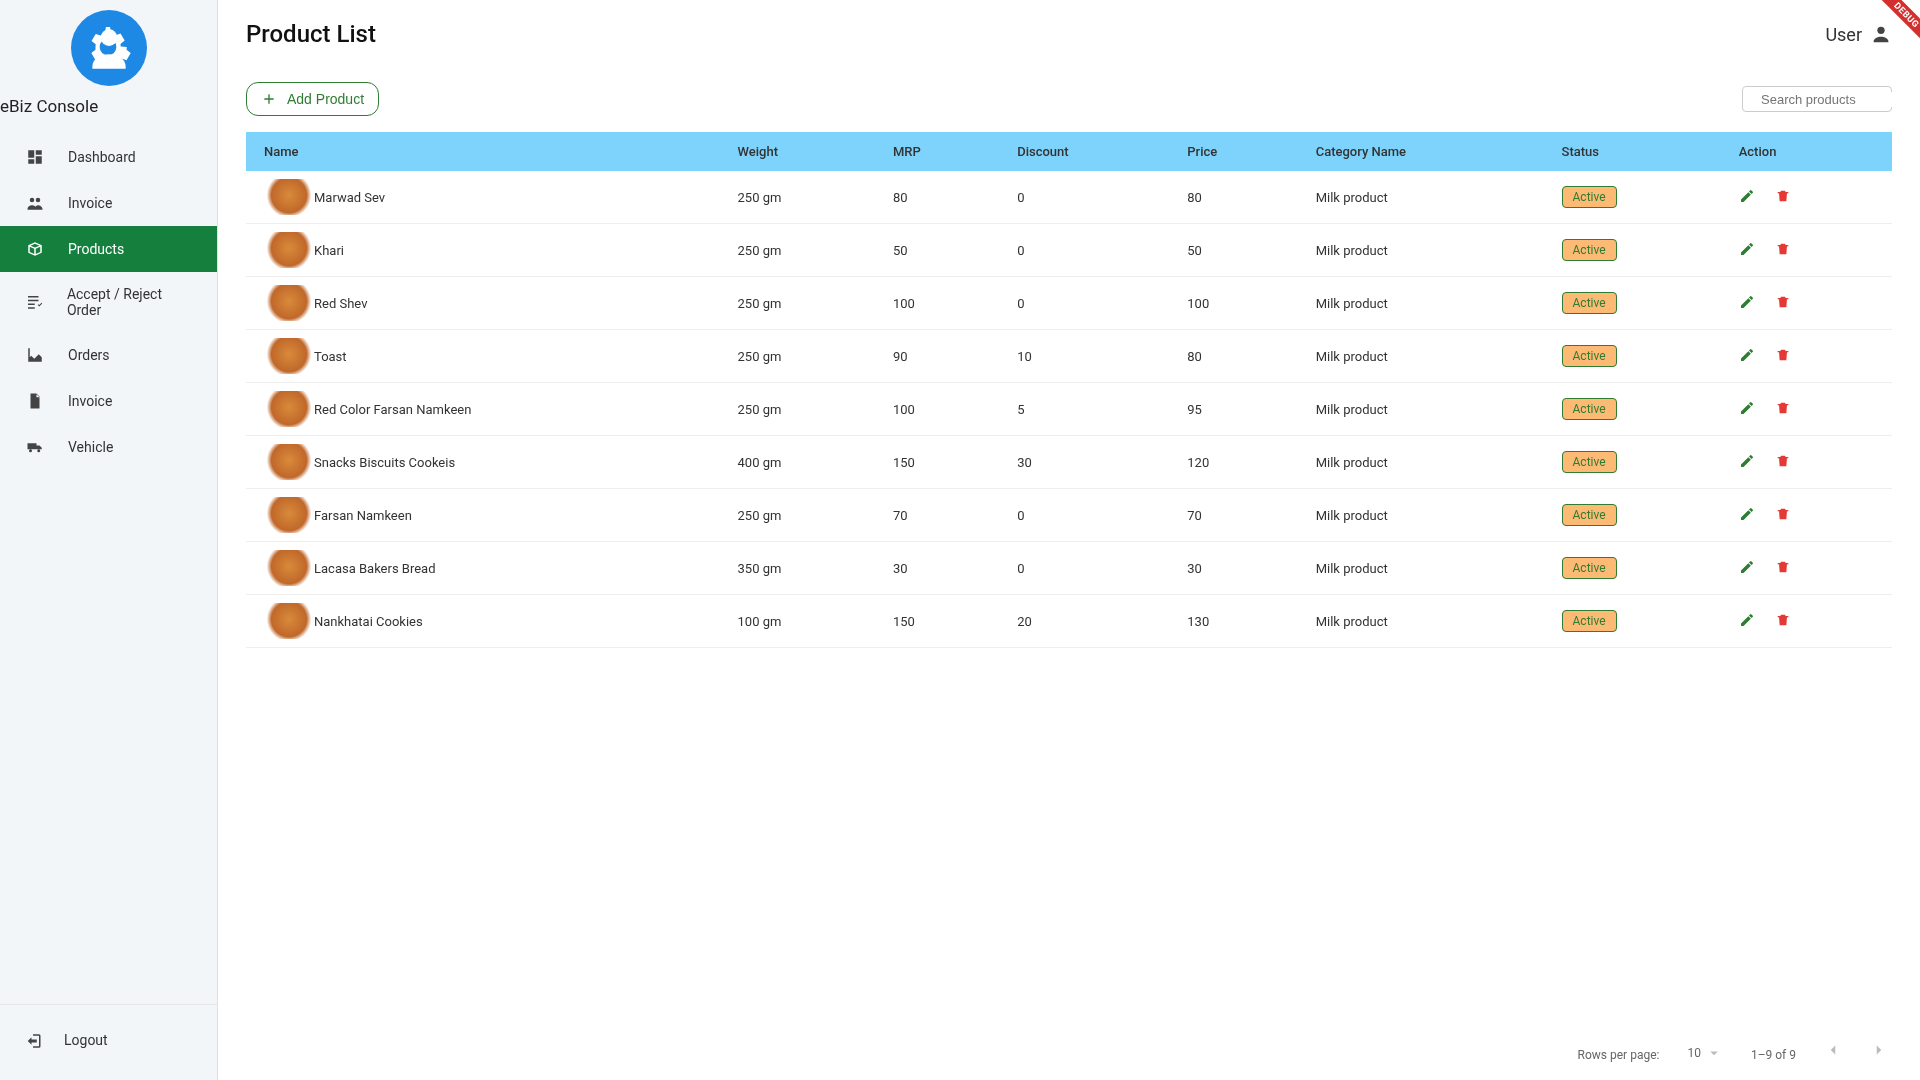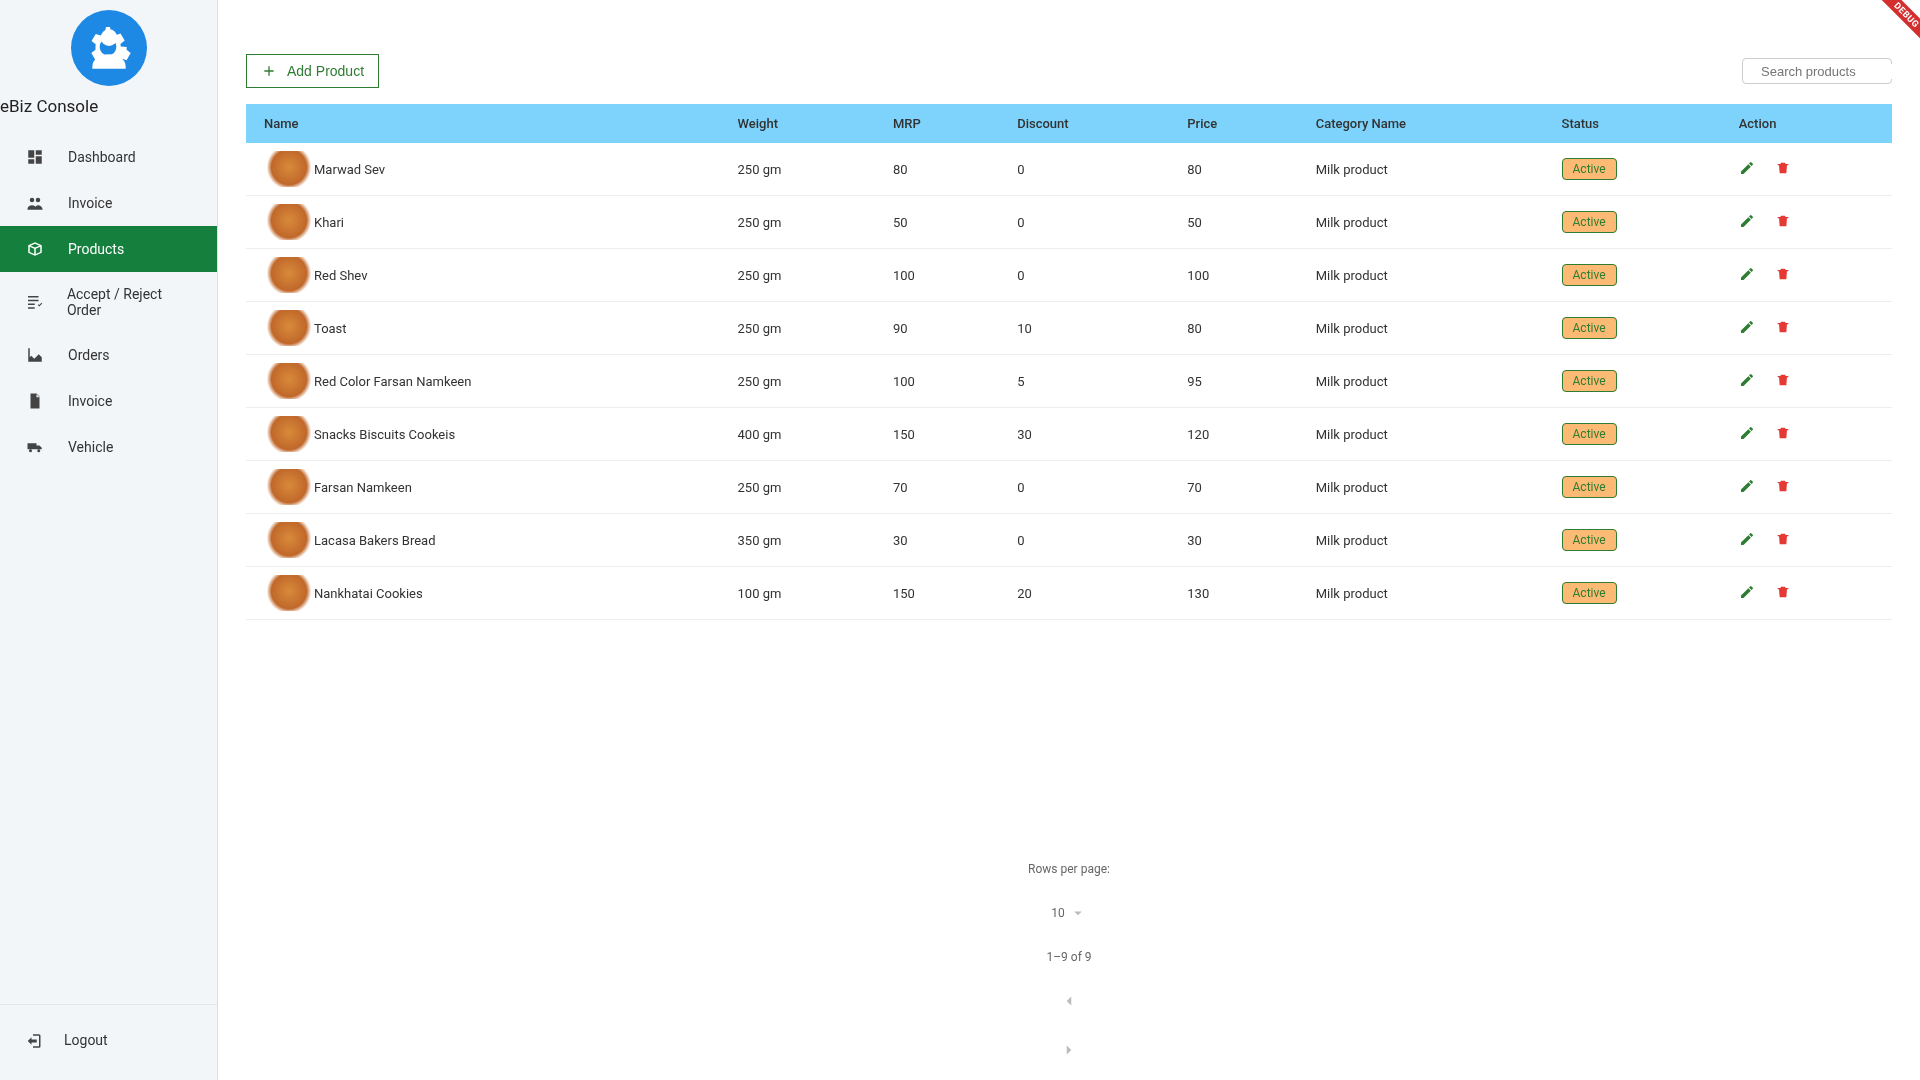--- a/index.html
+++ b/index.html
@@ -23,40 +23,40 @@
 .logout-area svg { width:18px; height:18px; fill:#444; }
 
 
 .main { flex: 1; padding: 20px 28px 0 28px; display:flex; flex-direction:column; position:relative; }
 .header-row { display:flex; justify-content:space-between; align-items:center; }
 .page-title { font-size: 24px; font-weight: 500; color:#111; }
 .user-pill { display:flex; align-items:center; gap:8px; font-size:18px; }
 .user-pill svg { width:22px; height:22px; fill:#444; }
 
 .toolbar-row { display:flex; justify-content:space-between; align-items:center; margin-top:34px; }
-.add-btn { display:flex; align-items:center; gap:10px; border:1px solid #2e7d32; color:#2e7d32; background:#fff; border-radius:0; padding:8px 14px; font-size:14px; font-weight:500; cursor:pointer; }
+.add-btn { display:flex; align-items:center; gap:10px; border:1px solid #2e7d32; color:#2e7d32; background:#fff; border-radius:12px; padding:8px 14px; font-size:14px; font-weight:500; cursor:pointer; }
 .add-btn svg { width:16px; height:16px; fill:#2e7d32; }
 .search-wrap { display:flex; align-items:center; border:1px solid #ccc; border-radius:4px; padding:4px 10px; width:150px; }
 .search-wrap svg { width:16px; height:16px; fill:#666; margin-right:8px; }
 .search-wrap input { border:none; outline:none; font-size:13px; flex:1; }
 
 .table-wrap { margin-top:16px; }
 table { width:100%; border-collapse:collapse; font-size:13px; }
 thead th { background:#7dd3fc; text-align:left; padding:12px 18px; font-weight:500; color:#333; }
 tbody td { padding:8px 18px; border-bottom:1px solid #eee; vertical-align:middle; height:50px; }
 .prod-cell { display:flex; align-items:center; gap:0; }
 .prod-thumb { width:50px; height:36px; border-radius:4px; background:radial-gradient(circle at 50% 45%, #d98a3a 0%, #c0682b 55%, #fff 70%); flex-shrink:0; }
 .status-badge { display:inline-block; border:1px solid #2e7d32; color:#2e7d32; border-radius:4px; padding:3px 10px; font-size:12px; background:#fdba74; }
 .action-btns { display:flex; gap:20px; }
 .icon-btn { background:none; border:none; cursor:pointer; }
 .icon-btn svg { width:16px; height:16px; }
 .edit svg { fill:#2e7d32; }
 .del svg { fill:#e53935; }
 
-.pager { margin-top:auto; display:flex; justify-content:flex-end; align-items:center; gap:28px; font-size:12px; color:#666; padding:18px 4px;flex-direction:column; }
+.pager { margin-top:auto; display:flex; justify-content:flex-end; align-items:flex-end; gap:28px; font-size:12px; color:#666; padding:18px 4px; }
 .pager .sel { display:flex; align-items:center; gap:4px; }
 .pager svg.chevron { width:18px; height:18px; fill:#bbb; }
 .pager .nav-btn { background:none; border:none; cursor:pointer; }
 
 .debug-ribbon { position:absolute; top:8px; right:-34px; background:#d32f2f; color:#fff; font-size:9px; font-weight:700; padding:2px 32px; transform:rotate(45deg); letter-spacing:0.5px; }
 </style>
 </head>
 <body>
 
 <div class="app">
@@ -139,20 +139,30 @@
     <div class="logout-area">
       <span class="nav-icon"><svg viewBox="0 0 24 24">
             <path d="M10 17l-5-5 5-5v3h7v4h-7v3zM20 3H12v2h8v14h-8v2h8a2 2 0 002-2V5a2 2 0 00-2-2z"></path>
           </svg></span>
       <span>Logout</span>
     </div>
   </aside>
 
   <main class="main">
     <div class="debug-ribbon">DEBUG</div>
+    <div class="header-row">
+      <h1 class="page-title">Product List</h1>
+      <div class="user-pill">
+        <span>User</span>
+        <svg viewBox="0 0 24 24">
+            <circle cx="12" cy="8" r="4"></circle>
+            <path d="M4 20c0-3 4-5 8-5s8 2 8 5v1H4v-1z"></path>
+          </svg>
+      </div>
+    </div>
 
     <div class="toolbar-row">
       <button class="add-btn">
         <svg viewBox="0 0 24 24">
             <path d="M11 5h2v6h6v2h-6v6h-2v-6H5v-2h6z"></path>
           </svg>
         <span>Add Product</span>
       </button>
       <div class="search-wrap">
         <svg viewBox="0 0 24 24">

